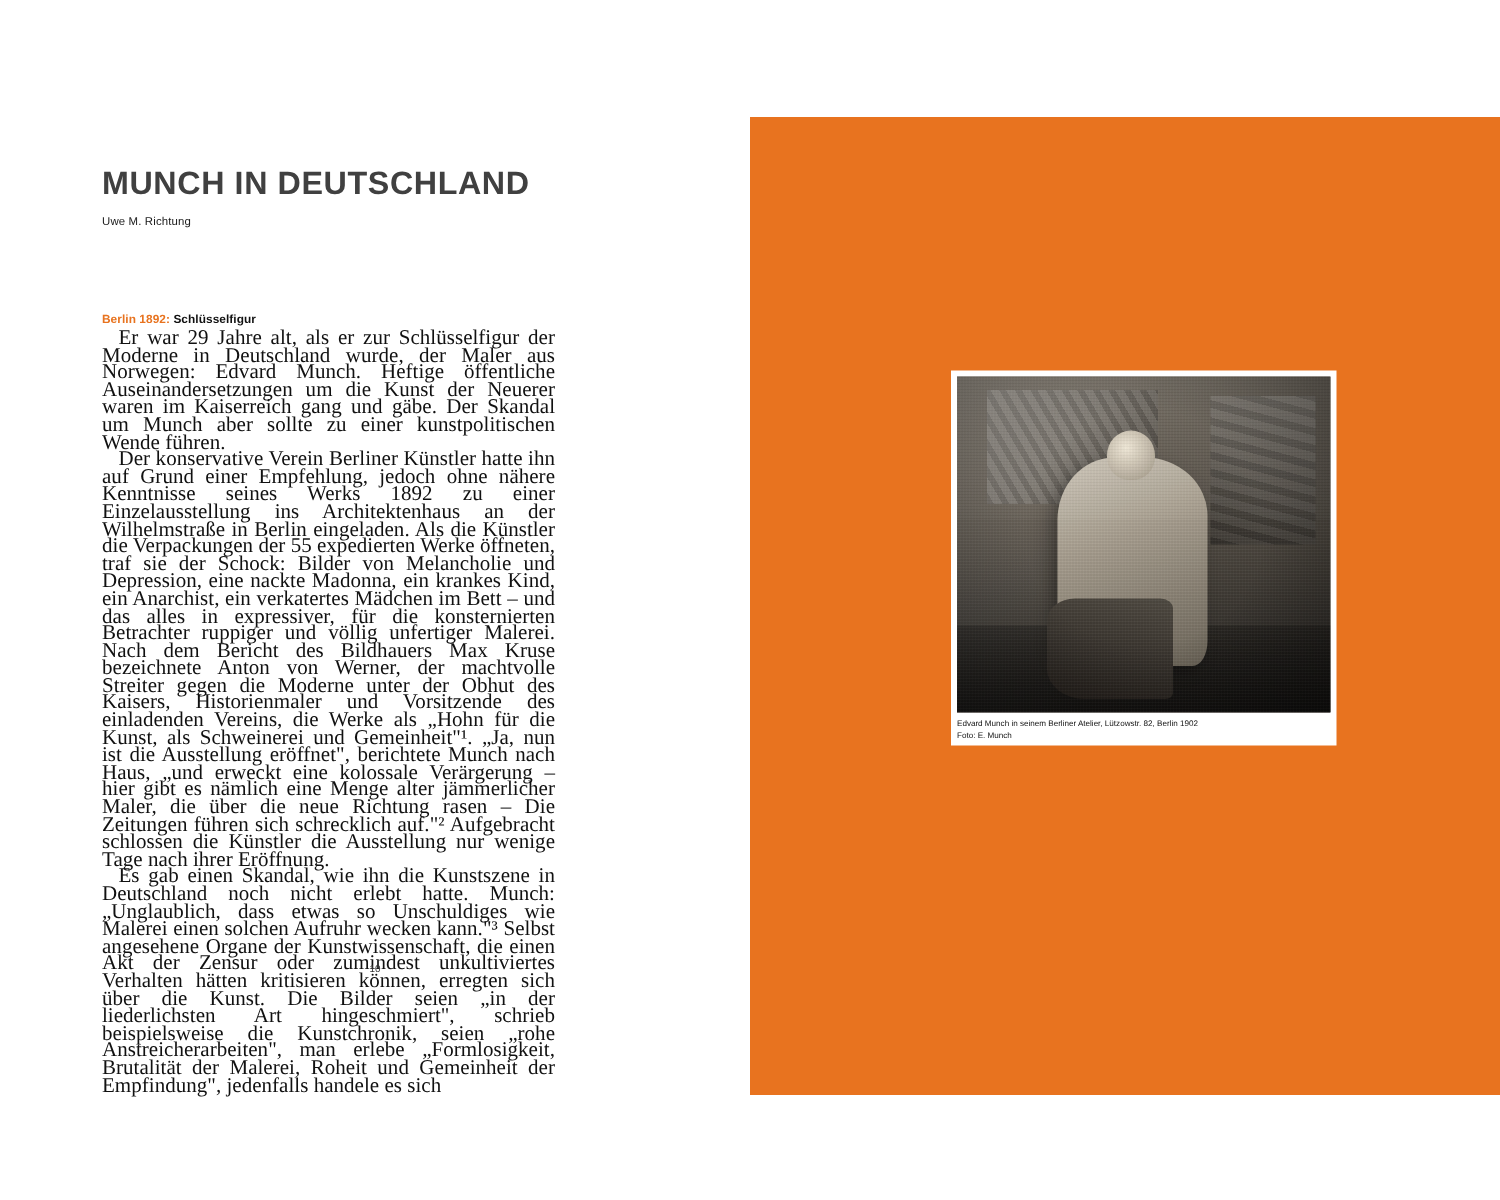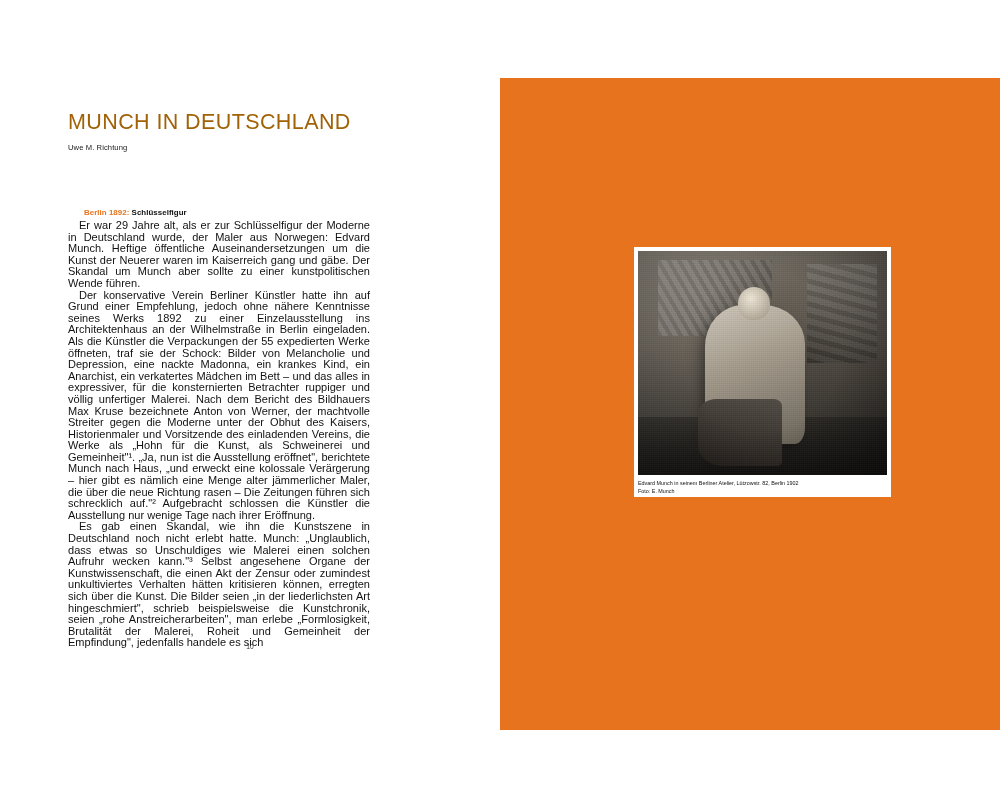--- a/index.html
+++ b/index.html
@@ -30,62 +30,63 @@
     box-sizing: border-box;
   }
   .article {
     position: absolute;
     left: 68px;
     top: 34px;
     width: 302px;
   }
   .article-title {
     font-family: "Liberation Sans", sans-serif;
-    font-weight: normal;
+    font-weight: bold;
     font-size: 21.5px;
     letter-spacing: 0.4px;
-    color: #a16207;
+    color: #404040;
     margin: 0 0 9px 0;
     line-height: 1;
     white-space: nowrap;
   }
   .article-author {
     font-size: 7.6px;
     color: #1a1a1a;
     margin: 0;
     letter-spacing: 0.1px;
   }
   .body-block {
     position: absolute;
     left: 68px;
     top: 130px;
     width: 302px;
   }
   .section-label {
     font-size: 7.9px;
     font-weight: bold;
-    margin: 0 0 3px 16px;
+    margin: 0 0 3px 0;
     letter-spacing: 0.05px;
   }
   .section-label .accent {
     color: #e8731f;
   }
   .section-label .dark {
     color: #111111;
   }
   p.para {
-    font-size: 11px;
+    font-size: 14px;
     line-height: 11.6px;
     color: #111111;
     margin: 0;
     text-align: justify;
     text-indent: 11px;
     letter-spacing: 0.02px;
     -webkit-hyphens: manual;
     hyphens: manual;
+    font-family: Liberation Serif, serif;
   }
   p.para + p.para {
     margin-top: 0;
   }
   .page-number {
     position: absolute;
     left: 0;
     top: 565px;
     width: 500px;
     text-align: center;

